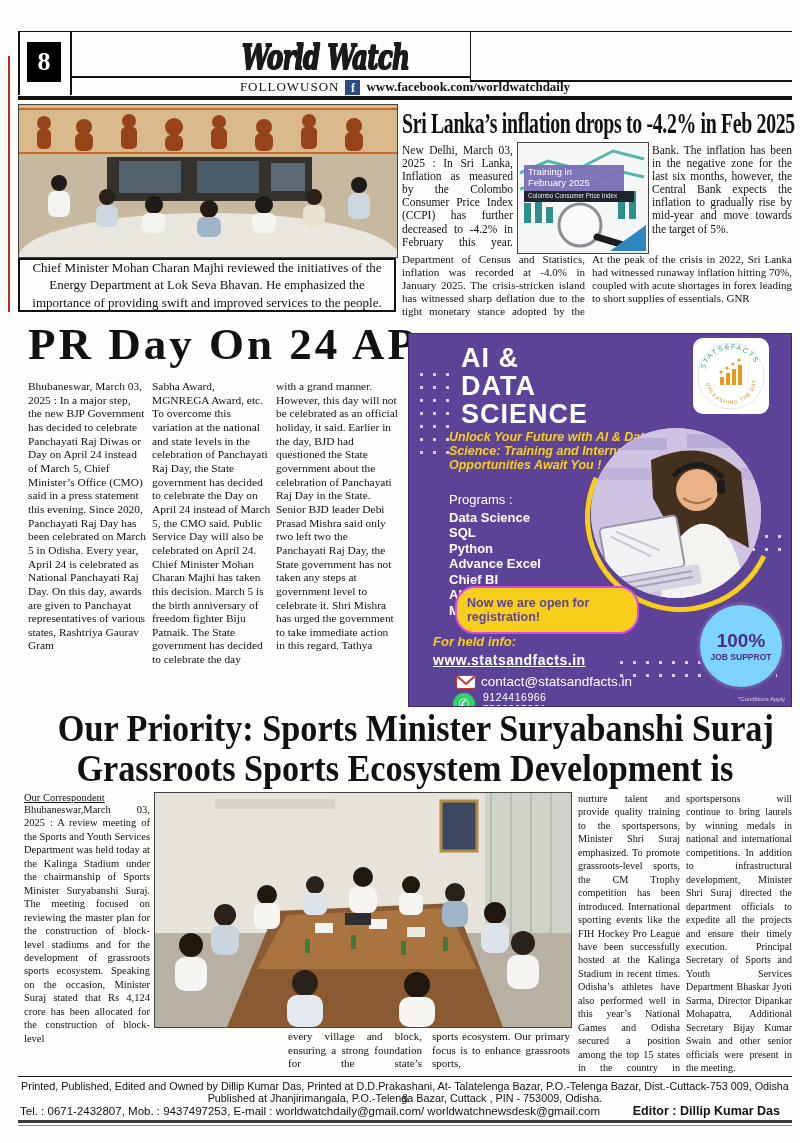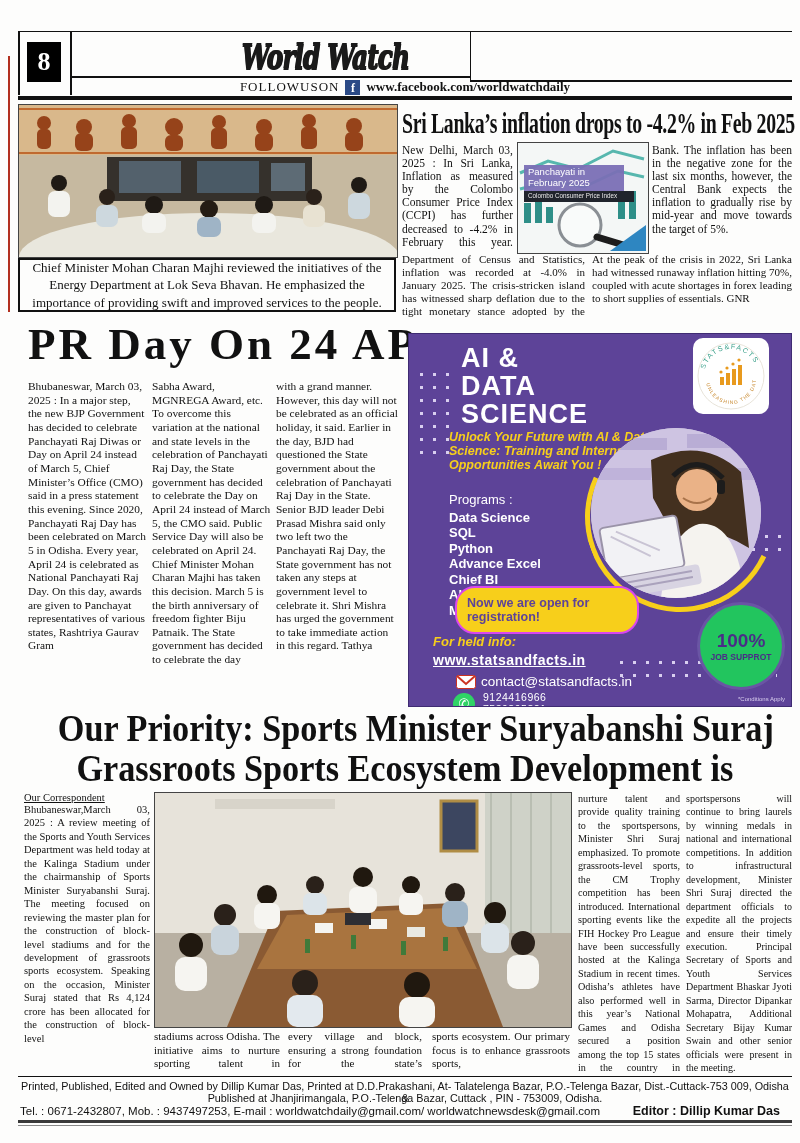--- a/index.html
+++ b/index.html
@@ -48,21 +48,21 @@
   .ad{background:#5d4398;border:1px solid #3f2b72;overflow:hidden;
       font-family:"Liberation Sans",sans-serif;color:#fff;}
   .ad-title{font-weight:bold;font-size:27px;line-height:28px;letter-spacing:1px;color:#fff;}
   .ad-sub{color:#f7cf1b;font-weight:bold;font-style:italic;font-size:12.5px;line-height:14px;}
   .ad-progs{font-size:13px;line-height:15.5px;}
   .ad-pill{background:#f7cf1b;border:2px solid #d946ef;border-radius:20px;color:#5d4398;
            font-weight:bold;font-size:12.5px;line-height:14px;text-align:left;
            display:flex;align-items:center;justify-content:center;}
   .ad-info{color:#f7cf1b;font-weight:bold;font-style:italic;font-size:13px;}
   .ad-site{color:#fff;font-weight:bold;font-size:14px;text-decoration:underline;letter-spacing:.5px;}
-  .ad-badge{background:#22c55e;border:3px solid #7useless;border:3px solid #6a55a4;border-radius:50%;
+  .ad-badge{background:#7dd3fc;border:3px solid #7useless;border:3px solid #6a55a4;border-radius:50%;
             display:flex;flex-direction:column;align-items:center;justify-content:center;color:#4a2d87;}
   .dots{background-image:radial-gradient(circle,#d9cfef 1.6px,transparent 1.9px);
         background-size:13px 13px;}
   .photo-circle{border-radius:50%;overflow:hidden;background:#cec4e2;}
   .ring{border-radius:50%;border:5px solid transparent;}
   .wa-icon{width:22px;height:22px;border-radius:50%;background:#2fd366;color:#fff;
            display:flex;align-items:center;justify-content:center;font-size:13px;}
 
   
   .foot{font-family:"Liberation Sans",sans-serif;font-size:10.8px;line-height:12px;text-align:center;}
@@ -169,21 +169,21 @@
           <rect x="100" y="56" width="7" height="20"></rect>
         <rect x="111" y="48" width="7" height="28"></rect>
       </g>
       <rect x="6" y="22" width="100" height="26" fill="#7a6fb5" opacity="0.95"></rect>
       <rect x="6" y="48" width="110" height="11" fill="#20242c"></rect>
       <circle cx="62" cy="82" r="21" fill="#ffffff" fill-opacity="0.45" stroke="#8a8f94" stroke-width="3"></circle>
       <line x1="79" y1="94" x2="112" y2="104" stroke="#1c1c1c" stroke-width="7" stroke-linecap="round"></line>
       <polygon points="128,108 92,108 128,82" fill="#2e86c1"></polygon>
     </svg>
     <div class="abs sans" style="left:10px;top:24px;width:96px;color:#fff;font-size:9.5px;line-height:10.5px;">
-      <div>Panchayati in</div>
+      <div>Training in</div>
       <div>February 2025</div>
     </div>
     <div class="abs sans" style="left:10px;top:49px;width:108px;color:#e8e8e8;font-size:6.3px;"><span>Colombo Consumer Price Index</span></div>
   </div>
 
   <div class="abs sl-text just hidden-ovf" style="left:652px;top:144px;width:140px;height:106px;">Bank. The inflation has been in the negative zone for the last six months, however, the Central Bank expects the inflation to gradually rise by mid-year and move towards the target of 5%.</div>
   <div class="abs sl-text just hidden-ovf" style="left:402px;top:253px;width:183px;height:66px;font-size:11px;">Department of Census and Statistics, inflation was recorded at -4.0% in January 2025. The crisis-stricken island has witnessed sharp deflation due to the tight monetary stance adopted by the Central</div>
   <div class="abs sl-text just hidden-ovf" style="left:592px;top:253px;width:200px;height:66px;font-size:11px;">At the peak of the crisis in 2022, Sri Lanka had witnessed runaway inflation hitting 70%, coupled with acute shortages in forex leading to short supplies of essentials. GNR</div>
 
   <div class="abs" style="left:28px;top:318px;width:372px;height:56px;">
@@ -352,21 +352,20 @@
         <circle cx="36" cy="152" r="12" fill="#20180f"></circle>
           <rect x="20" y="164" width="32" height="34" rx="10" fill="#f6f5f1"></rect>
         <circle cx="150" cy="190" r="13" fill="#2a211a"></circle>
           <rect x="132" y="202" width="36" height="32" rx="10" fill="#e3e9ee"></rect>
         <circle cx="262" cy="192" r="13" fill="#20180f"></circle>
           <rect x="244" y="204" width="36" height="30" rx="10" fill="#f6f5f1"></rect>
       </g>
     </svg>
   </div>
 
-  <div class="abs under-text hidden-ovf" style="left:154px;top:1030px;width:126px;height:42px;">stadiums across Odisha. The initiative aims to nurture sporting talent in</div>
   <div class="abs under-text hidden-ovf" style="left:288px;top:1030px;width:134px;height:42px;">every village and block, ensuring a strong foundation for the state’s</div>
   <div class="abs under-text hidden-ovf" style="left:432px;top:1030px;width:138px;height:42px;">sports ecosystem. Our primary focus is to enhance grassroots sports,</div>
 
   <div class="abs sp-text just hidden-ovf" style="left:578px;top:792px;width:102px;height:282px;font-size:10.2px;">nurture talent and provide quality training to the sportspersons, Minister Shri Suraj emphasized. To promote grassroots-level sports, the CM Trophy competition has been introduced. International sporting events like the FIH Hockey Pro League have been successfully hosted at the Kalinga Stadium in recent times. Odisha’s athletes have also performed well in this year’s National Games and Odisha secured a position among the top 15 states in the country in National Games. Minister Shri Suraj said that Odisha’s</div>
   <div class="abs sp-text-sm just hidden-ovf" style="left:686px;top:792px;width:106px;height:282px;">sportspersons will continue to bring laurels by winning medals in national and international competitions. In addition to infrastructural development, Minister Shri Suraj directed the department officials to expedite all the projects and ensure their timely execution. Principal Secretary of  Sports and Youth Services Department Bhaskar Jyoti Sarma, Director Dipankar Mohapatra, Additional Secretary Bijay Kumar Swain and other senior officials were present in the meeting.</div>
 
   <div class="abs rule" style="left:18px;top:1076px;width:774px;height:1px;"></div>
   <div class="abs foot" style="left:18px;top:1080px;width:774px;">Printed, Published, Edited and Owned by Dillip Kumar Das, Printed at D.D.Prakashani, At- Talatelenga Bazar, P.O.-Telenga Bazar, Dist.-Cuttack-753 009, Odisha &amp;</div>
   <div class="abs foot" style="left:18px;top:1092px;width:774px;">Published at Jhanjirimangala, P.O.-Telenga Bazar, Cuttack , PIN - 753009, Odisha.</div>
   <div class="abs foot3" style="left:20px;top:1105px;">Tel. : 0671-2432807, Mob. : 9437497253, E-mail : worldwatchdaily@gmail.com/ worldwatchnewsdesk@gmail.com</div>

